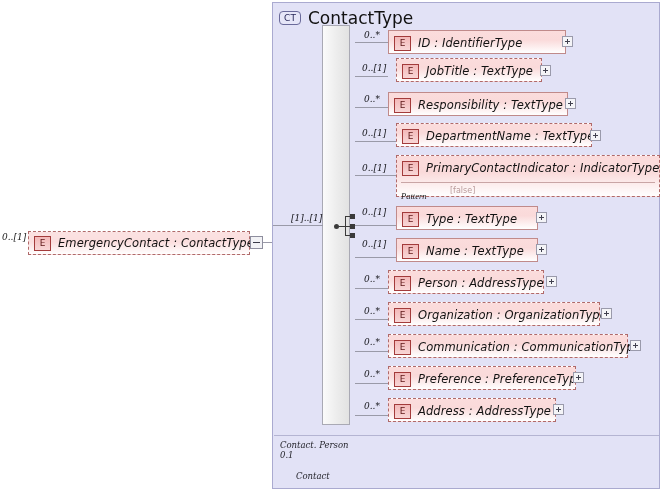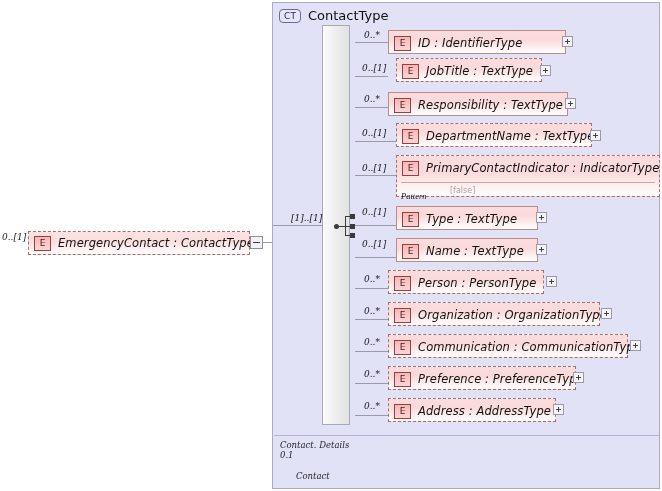--- a/index.html
+++ b/index.html
@@ -43,21 +43,21 @@
   .ct-panel{
     position:absolute;left:272px;top:2px;width:388px;height:487px;
     background:#e2e2f6;border:1px solid #aaaad0;box-sizing:border-box;
   }
   .ct-header{position:absolute;left:6px;top:5px;display:flex;align-items:center;}
   .ct-badge{
     width:22px;height:14px;border:1px solid #6a6a9a;border-radius:4px;
     background:#e6e6f8;font-size:9px;line-height:12px;text-align:center;color:#2a2a5a;
     box-sizing:border-box;margin-right:7px;
   }
-  .ct-title{font-size:13px;color:#111;}
+  .ct-title{font-size:17px;color:#111;}
 
   
   .group-bar{
     position:absolute;left:322px;top:25px;width:28px;height:400px;
     background:linear-gradient(to right,#fbfbfb 0%,#ececec 55%,#e2e2e2 100%);
     border:1px solid #a9a9b4;box-sizing:border-box;
   }
 
   
   .seq{position:absolute;left:334px;top:214px;width:24px;height:22px;}
@@ -116,21 +116,21 @@
   <div class="wire" style="left:263px;top:242px;width:10px;height:1px;"></div>
 
   <div class="ct-panel">
 
     <div class="ct-header">
       <span class="ct-badge">CT</span>
       <span class="ct-title">ContactType</span>
     </div>
 
     <div class="foot-sep" style="left:1px;top:432px;width:385px;"></div>
-    <div class="foot" style="left:7px;top:437px;">Contact. Details</div>
+    <div class="foot" style="left:7px;top:437px;">Contact. Person</div>
     <div class="foot" style="left:7px;top:447px;">0.1</div>
     <div class="foot" style="left:7px;top:468px;margin-left:16px;">Contact</div>
   </div>
 
   <div class="group-bar"></div>
 
   <div class="card" style="left:291px;top:213px;">[1]..[1]</div>
   <div class="wire" style="left:273px;top:225px;width:50px;height:1px;"></div>
 
   <div class="seq">
@@ -215,21 +215,21 @@
       <span class="node-label">Name      : TextType</span>
     </div>
   </div>
   <div class="plus" style="left:536px;top:244px;"></div>
 
   <div class="wire" style="left:355px;top:288px;width:33px;height:1px;"></div>
   <div class="card" style="left:364px;top:274px;">0..*</div>
   <div class="ebox opt" style="left:388px;top:270px;width:156px;">
     <div class="node-inner">
       <span class="e-badge">E</span>
-      <span class="node-label">Person   : PersonType</span>
+      <span class="node-label">Person   : AddressType</span>
     </div>
   </div>
   <div class="plus" style="left:546px;top:276px;"></div>
 
   <div class="wire" style="left:355px;top:319px;width:33px;height:1px;"></div>
   <div class="card" style="left:364px;top:306px;">0..*</div>
   <div class="ebox opt" style="left:388px;top:302px;width:212px;">
     <div class="node-inner">
       <span class="e-badge">E</span>
       <span class="node-label">Organization : OrganizationType</span>

